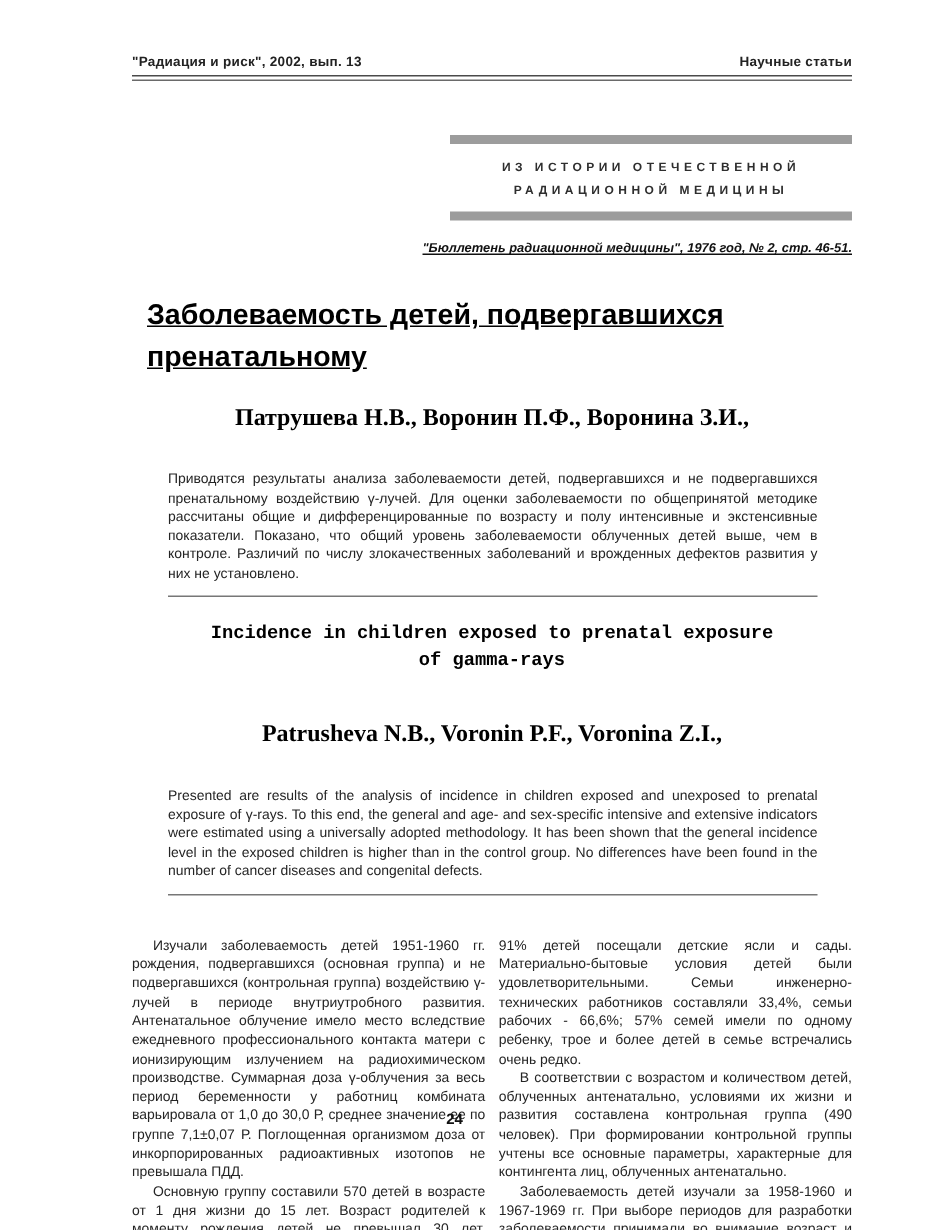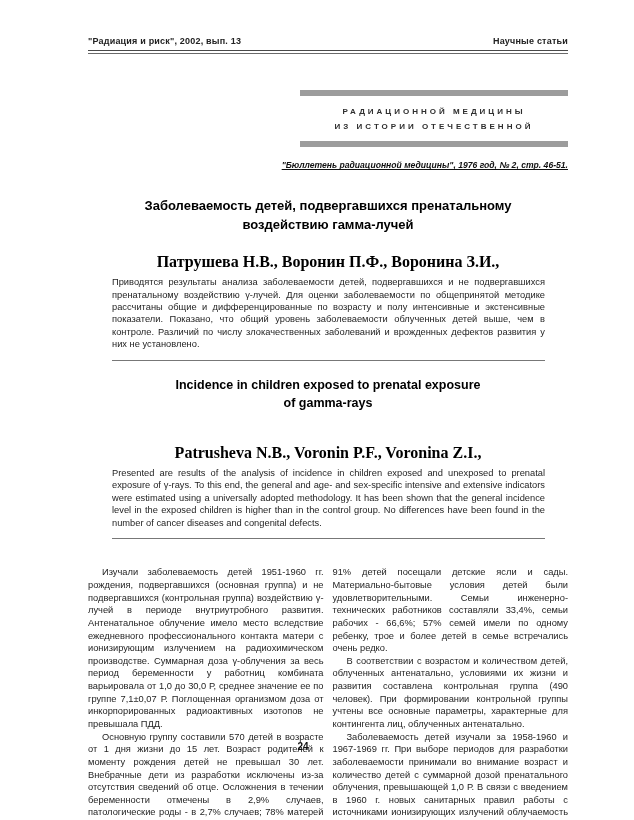--- a/index.html
+++ b/index.html
@@ -19,28 +19,28 @@
   .history-box{width:268px;margin:36px 0 0 auto;}
   .history-box .bar{height:6px;background:#9c9c9c;}
   .history-box .box-text{padding:8px 0 7px;text-align:center;font-size:8px;font-weight:bold;
     letter-spacing:3px;line-height:1.9;color:#2e2e2e;white-space:nowrap;}
 
   
   .reference{margin-top:13px;text-align:right;font-size:8.6px;font-weight:bold;font-style:italic;
     text-decoration:underline;color:#111;}
 
   
-  .title-ru{margin:27px 10px 0;text-align:center;font-size:13px;font-weight:bold;line-height:1.45;color:#000;}
-  .title-en{margin:15px 10px 0;text-align:center;font-size:12.5px;font-weight:bold;line-height:1.45;color:#000;}
+  .title-ru{margin:27px 10px 0;text-align:left;font-size:19px;font-weight:bold;line-height:1.45;color:#000;text-decoration:underline;}
+  .title-en{margin:15px 10px 0;text-align:center;font-size:12.5px;font-weight:bold;line-height:1.45;color:#000;font-family:Liberation Mono, monospace;}
   .authors{margin-top:15px;text-align:center;font-family:"Liberation Serif",serif;
     font-weight:bold;font-size:16px;line-height:1.5;color:#000;}
   .authors-en{margin-top:29px;}
 
   
-  .abstract{margin:2px 23px 0 24px;text-align:justify;font-size:9.3px;line-height:1.34;color:#242424;}
+  .abstract{margin:22px 23px 0 24px;text-align:justify;font-size:9.3px;line-height:1.34;color:#242424;}
   .rule{border:none;border-top:1px solid #777;margin:9px 23px 0 24px;height:0;}
 
   
   .columns{display:flex;gap:9px;margin-top:27px;}
   .col{flex:1;min-width:0;text-align:justify;font-size:9.3px;line-height:1.36;color:#242424;}
   .col p{margin:0;}
   .col p.indent{text-indent:14px;}
 
   .page-number{position:absolute;left:0;right:28px;top:741px;text-align:center;
     font-size:10px;font-weight:bold;color:#111;}
@@ -52,31 +52,30 @@
 
   <div class="running-head">
     <span>"Радиация и риск", 2002, вып. 13</span>
     <span>Научные статьи</span>
   </div>
   <div class="double-rule"></div>
 
   <div class="history-box">
     <div class="bar"></div>
     <div class="box-text">
+      <div>ИЗ ИСТОРИИ ОТЕЧЕСТВЕННОЙ</div>
       <div>РАДИАЦИОННОЙ МЕДИЦИНЫ</div>
-      <div>ИЗ ИСТОРИИ ОТЕЧЕСТВЕННОЙ</div>
     </div>
     <div class="bar"></div>
   </div>
 
   <div class="reference">"Бюллетень радиационной медицины", 1976 год, № 2, стр. 46-51.</div>
 
   <div class="title-ru">
     <div>Заболеваемость детей, подвергавшихся пренатальному</div>
-    <div>воздействию гамма-лучей</div>
   </div>
 
   <div class="authors">
     <div>Патрушева Н.В., Воронин П.Ф., Воронина З.И.,</div>
   </div>
 
   <p class="abstract">Приводятся результаты анализа заболеваемости детей, подвергавшихся и не подвергавшихся пренатальному воздействию γ-лучей. Для оценки заболеваемости по общепринятой методике рассчитаны общие и дифференцированные по возрасту и полу интенсивные и экстенсивные показатели. Показано, что общий уровень заболеваемости облученных детей выше, чем в контроле. Различий по числу злокачественных заболеваний и врожденных дефектов развития у них не установлено.</p>
 
   <hr class="rule">
 

